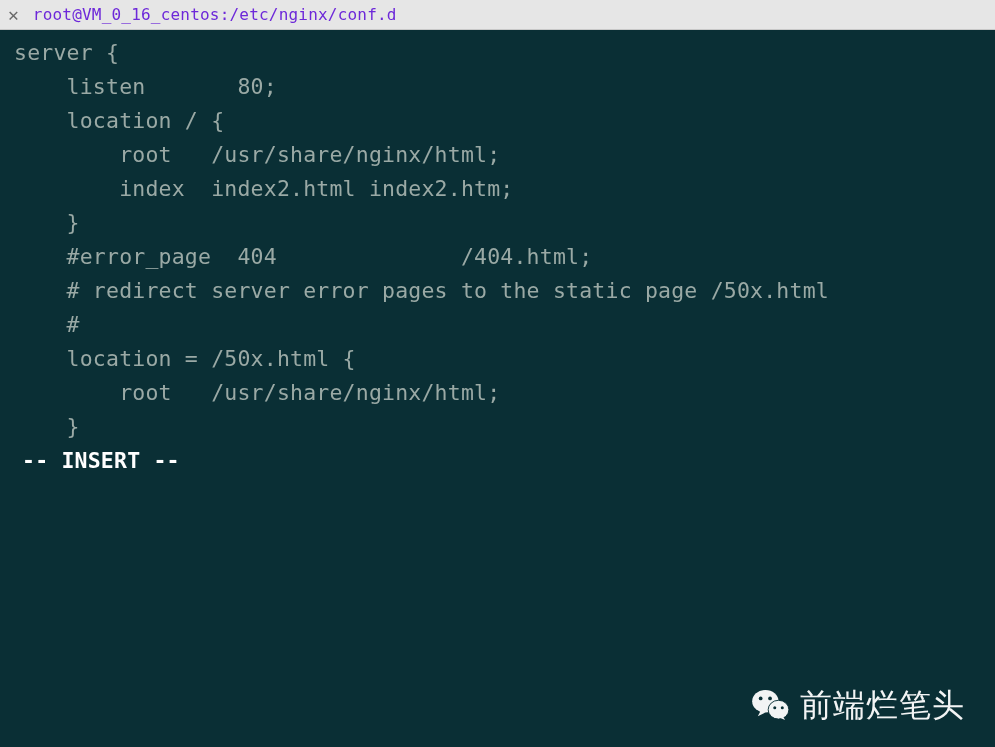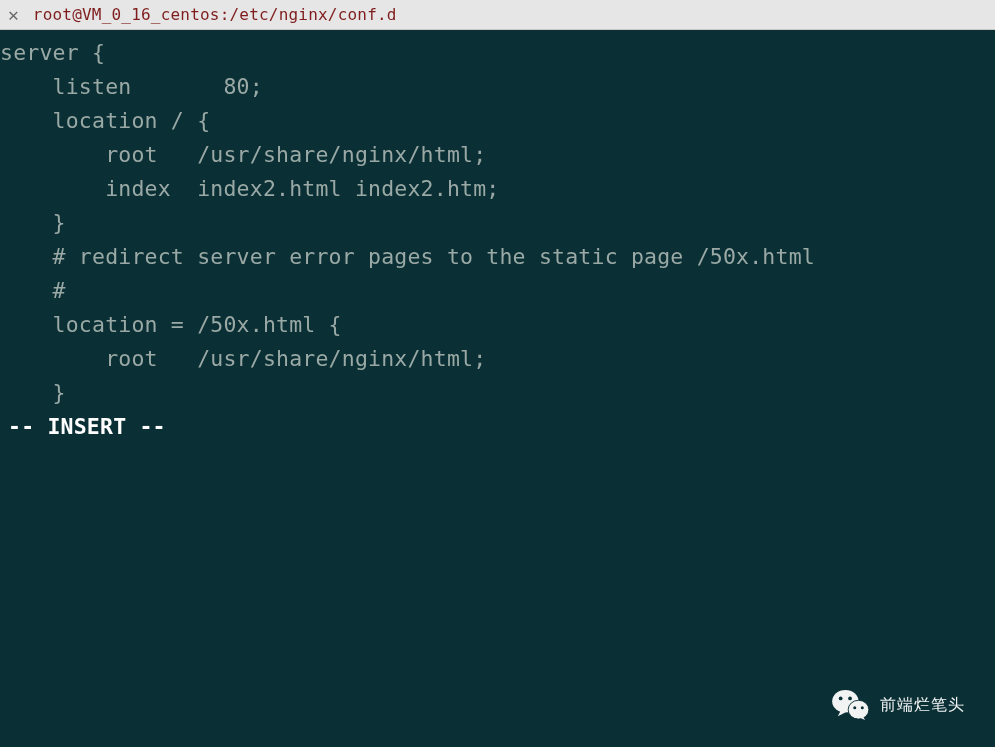--- a/index.html
+++ b/index.html
@@ -24,29 +24,29 @@
     }
     .close-x {
       font-size: 18px;
       color: #6a6a6a;
       line-height: 1;
       cursor: pointer;
       font-weight: 300;
     }
     .title-text {
       font-size: 16px;
-      color: #7f1d1d;
+      color: #6d28d9;
       font-weight: 500;
       letter-spacing: 0.2px;
     }
     .terminal {
       background: #0a2f35;
       width: 100%;
       height: calc(747px - 30px);
-      padding: 6px 4px 0 0;
+      padding: 6px 4px 0 14px;
       position: relative;
       color: #9aa9a5;
       font-size: 21.5px;
       line-height: 34px;
       letter-spacing: 0.2px;
     }
     .line {
       white-space: pre;
       padding-left: 0;
     }
@@ -67,21 +67,21 @@
     }
     .watermark {
       position: absolute;
       right: 30px;
       bottom: 25px;
       display: flex;
       align-items: center;
       gap: 10px;
       color: #ffffff;
       font-family: Liberation Sans, sans-serif;
-      font-size: 16px;
+      font-size: 32px;
       font-weight: 500;
       letter-spacing: 1px;
       opacity: 0.95;
     }
     .wechat-icon {
       width: 38px;
       height: 32px;
       position: relative;
     }
     .wechat-icon svg {
@@ -100,20 +100,21 @@
 <div class="terminal">
   <div class="line">server {</div>
   <div class="line">    listen       80;</div>
   <div class="line"></div>
   <div class="line"></div>
   <div class="line">    location / {</div>
   <div class="line">        root   /usr/share/nginx/html;</div>
   <div class="line">        index  index2.html index2.htm;</div>
   <div class="line">    }</div>
   <div class="line"></div>
+  <div class="line">    #error_page  404              /404.html;</div>
   <div class="line"></div>
   <div class="line">    # redirect server error pages to the static page /50x.html</div>
   <div class="line">    #</div>
   <div class="line">    location = /50x.html {</div>
   <div class="line">        root   /usr/share/nginx/html;</div>
   <div class="line">    }</div>
   <div class="line mode-line">-- INSERT --</div>
 
   <div class="watermark">
     <span class="wechat-icon">

